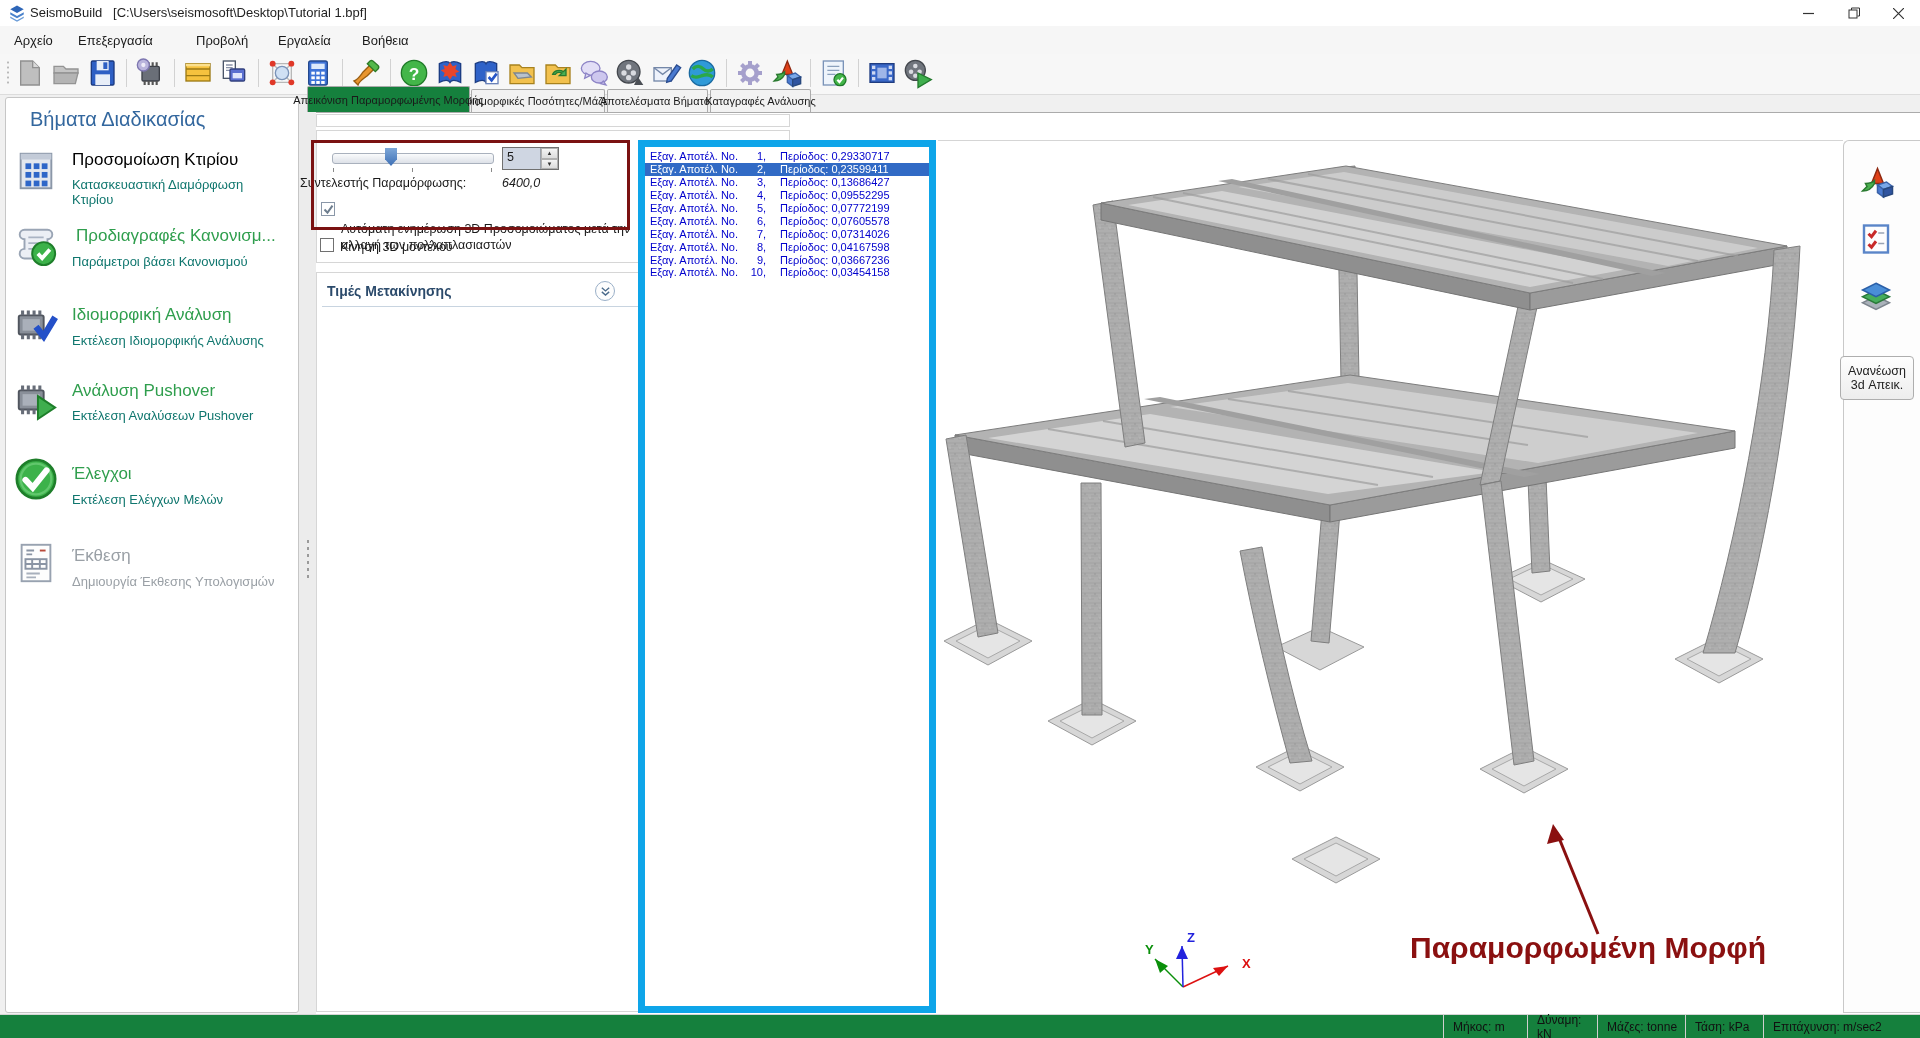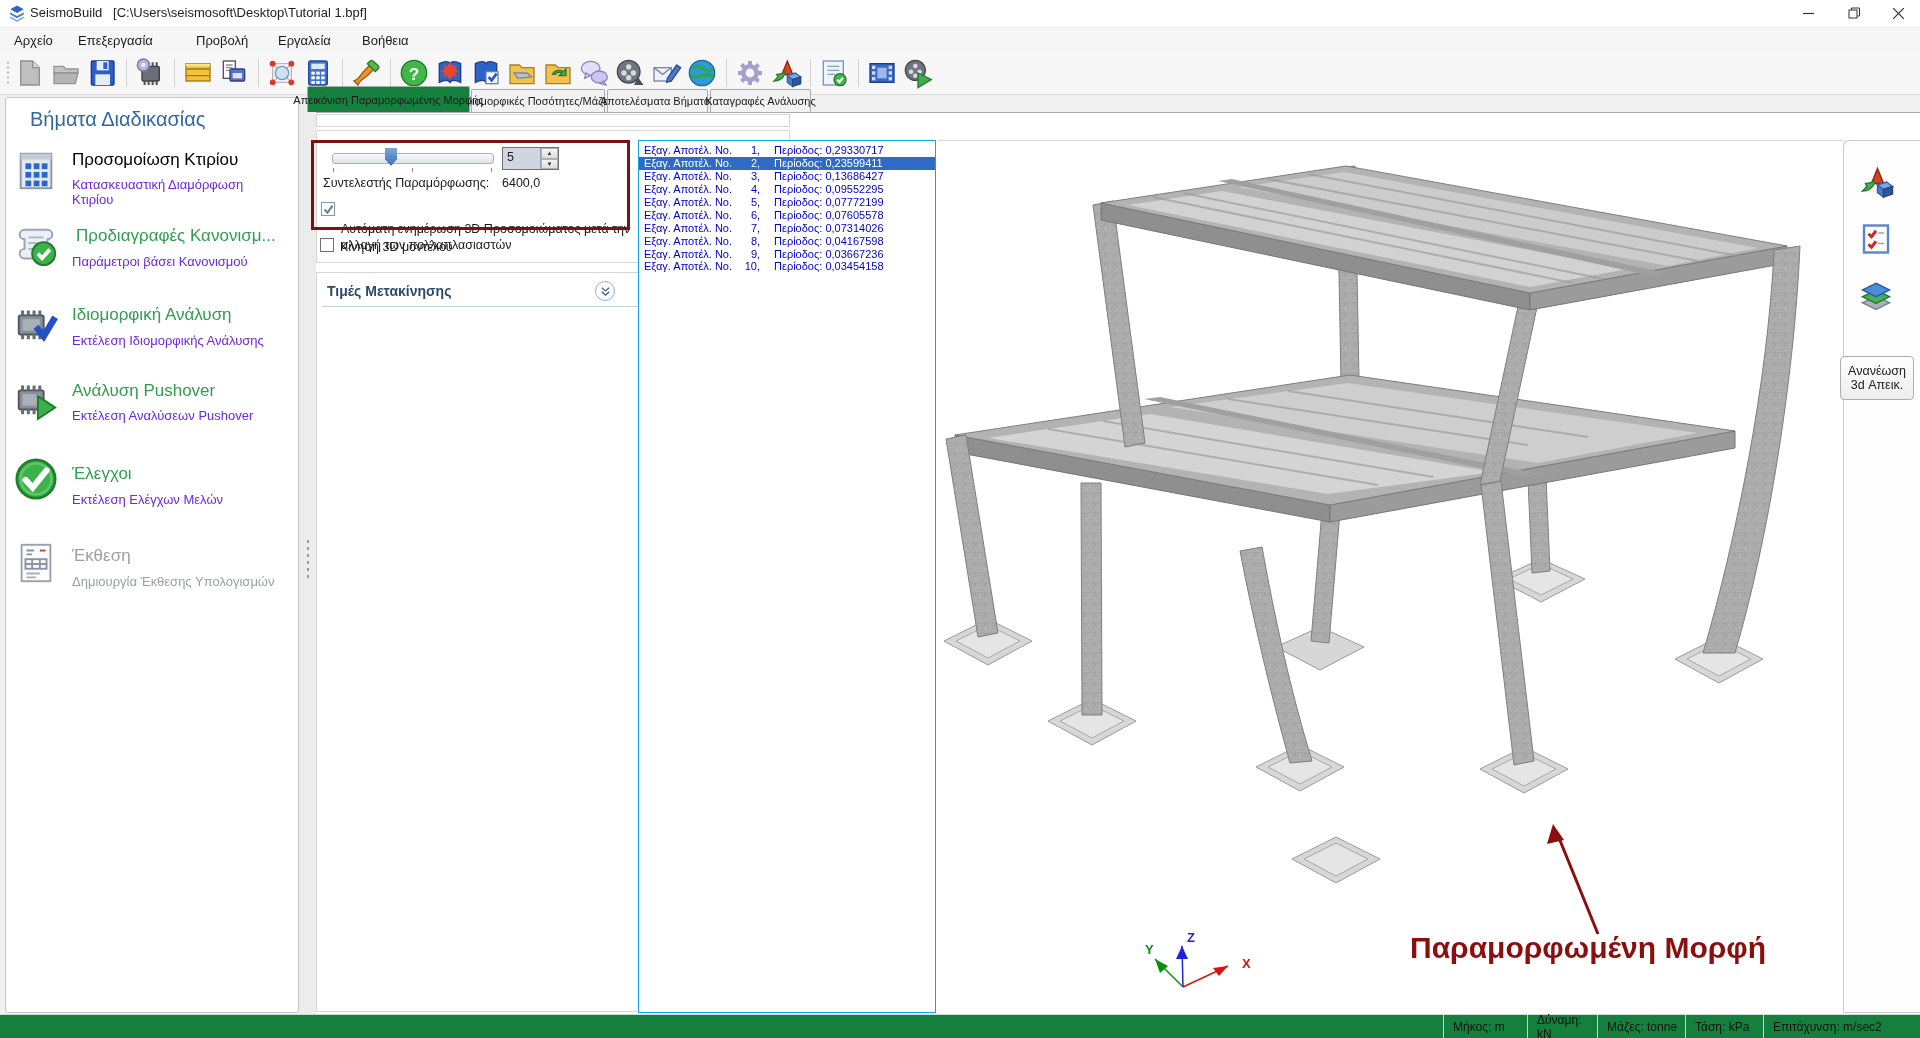--- a/index.html
+++ b/index.html
@@ -24,21 +24,21 @@
        border-radius:2px 2px 0 0;color:#1a1a1a;white-space:nowrap;}
   .tab.active{background:#15803d;z-index:3;}
   .content-bg{left:300px;top:112px;width:1620px;height:902px;background:#ffffff;border-top:1px solid #ababab;}
   
   .sidebar{left:5px;top:97px;width:294px;height:916px;background:#ffffff;border:1px solid #c6c6c6;
            border-radius:3px;box-sizing:border-box;}
   .sidebar-title{left:30px;top:108px;font-size:20px;color:#33679e;}
   .step-icon{width:46px;height:46px;}
   .step-icon svg{width:46px;height:46px;}
   .step-title{font-size:17px;white-space:nowrap;}
-  .step-sub{font-size:13px;color:#6d28d9;width:215px;line-height:1.18;}
+  .step-sub{font-size:13px;color:#0f766e;width:215px;line-height:1.18;}
   .splitter{left:299px;top:97px;width:17px;height:917px;background:#ececec;}
   .splitter-dots{left:306px;top:538px;width:4px;height:40px;
      background-image:radial-gradient(circle,#9a9a9a 1.2px,transparent 1.4px);background-size:4px 7px;}
   
   .panel-box{background:#ffffff;border:1px solid #d6d6d6;box-sizing:border-box;}
   .redbox{border:3px solid #7a1212;box-sizing:border-box;z-index:5;}
   .ctl-label{font-size:12.5px;color:#1a1a1a;white-space:nowrap;}
   .slider-track{background:linear-gradient(#fafbfc,#dde1e8);border:1px solid #a9b1bd;border-radius:3px;}
   .slider-thumb{background:linear-gradient(#7da7d8,#3d6fb5);
      clip-path:polygon(0 0,100% 0,100% 62%,50% 100%,0 62%);}
@@ -48,21 +48,21 @@
   .spin-btns{width:17px;border-left:1px solid #9aa0aa;display:flex;flex-direction:column;}
   .spin-btn{flex:1;background:linear-gradient(#f4f4f4,#dcdcdc);border:1px solid #b0b0b0;
      display:flex;align-items:center;justify-content:center;font-size:6px;color:#333;box-sizing:border-box;}
   .checkbox{width:14px;height:14px;background:#fff;border:1px solid #8a97a8;box-sizing:border-box;
      display:flex;align-items:center;justify-content:center;}
   .cb-label{font-size:12.5px;line-height:1.3;color:#1a1a1a;}
   .section-hdr{font-size:14px;font-weight:bold;color:#2b4a6b;}
   .chev-btn{width:18px;height:18px;border:1px solid #9ab0c8;border-radius:50%;background:#fdfdfd;
      display:flex;align-items:center;justify-content:center;}
   
-  .modelist{left:638px;top:140px;width:298px;height:873px;background:#fff;border:1px solid #0ea5e9;
+  .modelist{left:638px;top:140px;width:298px;height:873px;background:#fff;border:7px solid #0ea5e9;
      box-sizing:border-box;padding-top:3px;}
   .mrow{display:flex;height:12.9px;align-items:center;font-size:11px;color:#0000cd;
      padding-left:5px;white-space:pre;}
   .mrow .pfx{width:93px;}
   .mrow .num{width:20px;text-align:right;}
   .mrow .per{margin-left:14px;}
   .mrow.sel{background:#316ac5;color:#ffffff;}
   
   .viewport{left:938px;top:140px;width:905px;height:873px;background:#ffffff;border-top:1px solid #d5d5d5;}
   .annotation{font-size:30px;font-weight:bold;color:#8a1010;white-space:nowrap;}
@@ -427,22 +427,22 @@
   <div class="abs tickmark" style="left:491px;top:168px;"></div>
 
   <div class="abs spinner" style="left:502px;top:147px;width:57px;height:23px;">
     <span class="spin-val">5</span>
     <span class="spin-btns">
       <span class="spin-btn">▲</span>
       <span class="spin-btn">▼</span>
     </span>
   </div>
 
-  <div class="abs ctl-label" style="left:323px;top:176px;">Συντελεστής Παραμόρφωσης:</div>
-  <div class="abs ctl-label" style="left:502px;top:176px;">6400,0</div>
+  <div class="abs ctl-label" style="left:300px;top:176px;">Συντελεστής Παραμόρφωσης:</div>
+  <div class="abs ctl-label" style="left:502px;top:176px;font-style:italic;">6400,0</div>
 
   <div class="abs checkbox" style="left:321px;top:202px;">
     <svg width="11" height="11" viewBox="0 0 11 11" style="visibility: visible;">
         <path d="M1.5 5.5l3 3.2 5-7" stroke="#6d7d8e" stroke-width="2" fill="none"></path>
       </svg>
   </div>
   <div class="abs cb-label" style="left:341px;top:197px;width:292px;margin-top:24px;">Αυτόματη ενημέρωση 3D Προσομοιώματος μετά την αλλαγή των πολλαπλασιαστών</div>
 
   <div class="abs checkbox" style="left:320px;top:238px;border-color:#707070;"></div>
   <div class="abs cb-label" style="left:340px;top:239px;">Κίνηση 3D μοντέλου</div>

